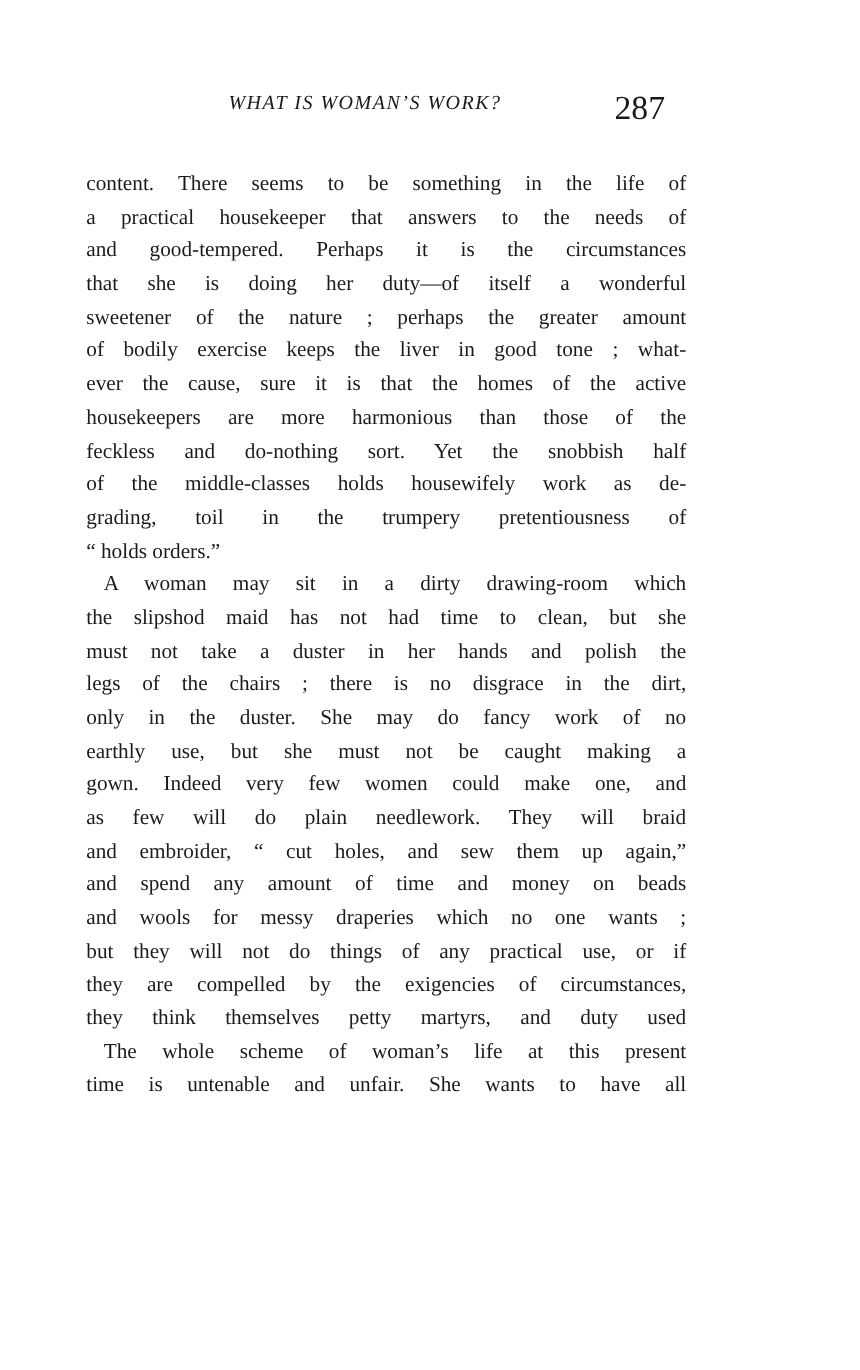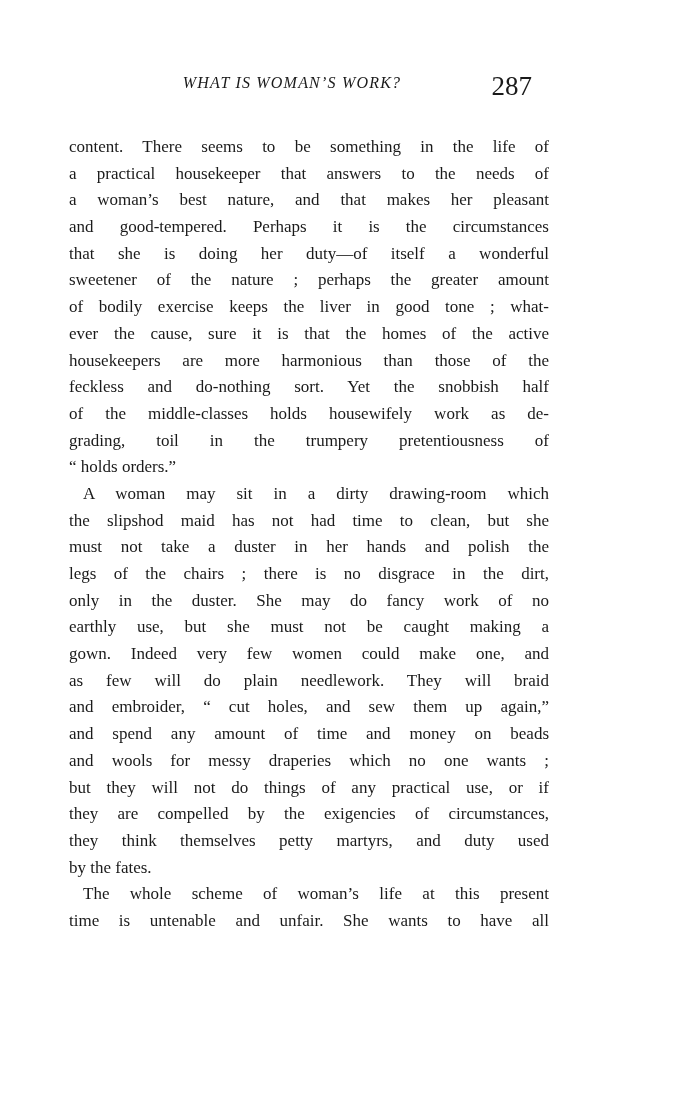--- a/index.html
+++ b/index.html
@@ -67,21 +67,20 @@
 
 <div class="running-head">
   <div class="running-title">WHAT IS WOMAN’S WORK?</div>
   <div class="page-number">287</div>
 </div>
 
 <div class="body-text">
   <div>
     <span class="line">content.   There seems to be something in the life of</span>
     <span class="line">a practical housekeeper that answers to the needs of</span>
-    <span class="line">a woman’s best nature, and that makes her pleasant</span>
     <span class="line">and good-tempered.   Perhaps it is the circumstances</span>
     <span class="line">that she is doing her duty—of itself a wonderful</span>
     <span class="line">sweetener of the nature ; perhaps the greater amount</span>
     <span class="line">of bodily exercise keeps the liver in good tone ; what-</span>
     <span class="line">ever the cause, sure it is that the homes of the active</span>
     <span class="line">housekeepers are more harmonious than those of the</span>
     <span class="line">feckless and do-nothing sort.   Yet the snobbish half</span>
     <span class="line">of the middle-classes holds housewifely work as de-</span>
     <span class="line">grading, toil in the trumpery pretentiousness of</span>
     <span class="line last">“ holds orders.”</span>
@@ -94,19 +93,18 @@
     <span class="line">only in the duster.   She may do fancy work of no</span>
     <span class="line">earthly use, but she must not be caught making a</span>
     <span class="line">gown.   Indeed very few women could make one, and</span>
     <span class="line">as few will do plain needlework.   They will braid</span>
     <span class="line">and embroider, “ cut holes, and sew them up again,”</span>
     <span class="line">and spend any amount of time and money on beads</span>
     <span class="line">and wools for messy draperies which no one wants ;</span>
     <span class="line">but they will not do things of any practical use, or if</span>
     <span class="line">they are compelled by the exigencies of circumstances,</span>
     <span class="line">they think themselves petty martyrs, and duty used</span>
-    <span class="line last">by the fates.</span>
   </div>
   <div>
     <span class="line indent">The whole scheme of woman’s life at this present</span>
     <span class="line">time is untenable and unfair.   She wants to have all</span>
   </div>
 </div>
 
 </body></html>

